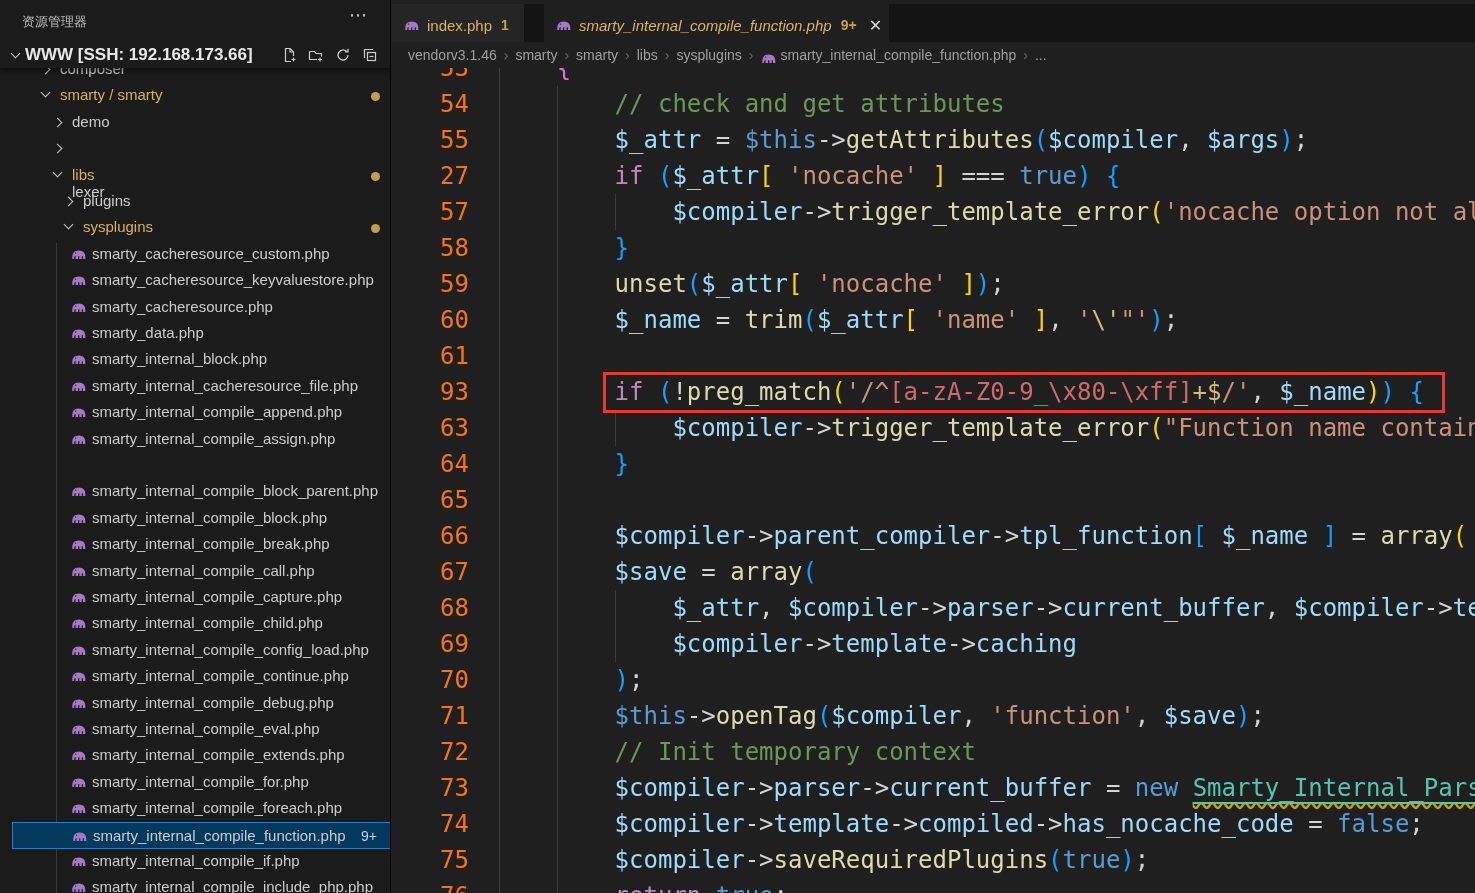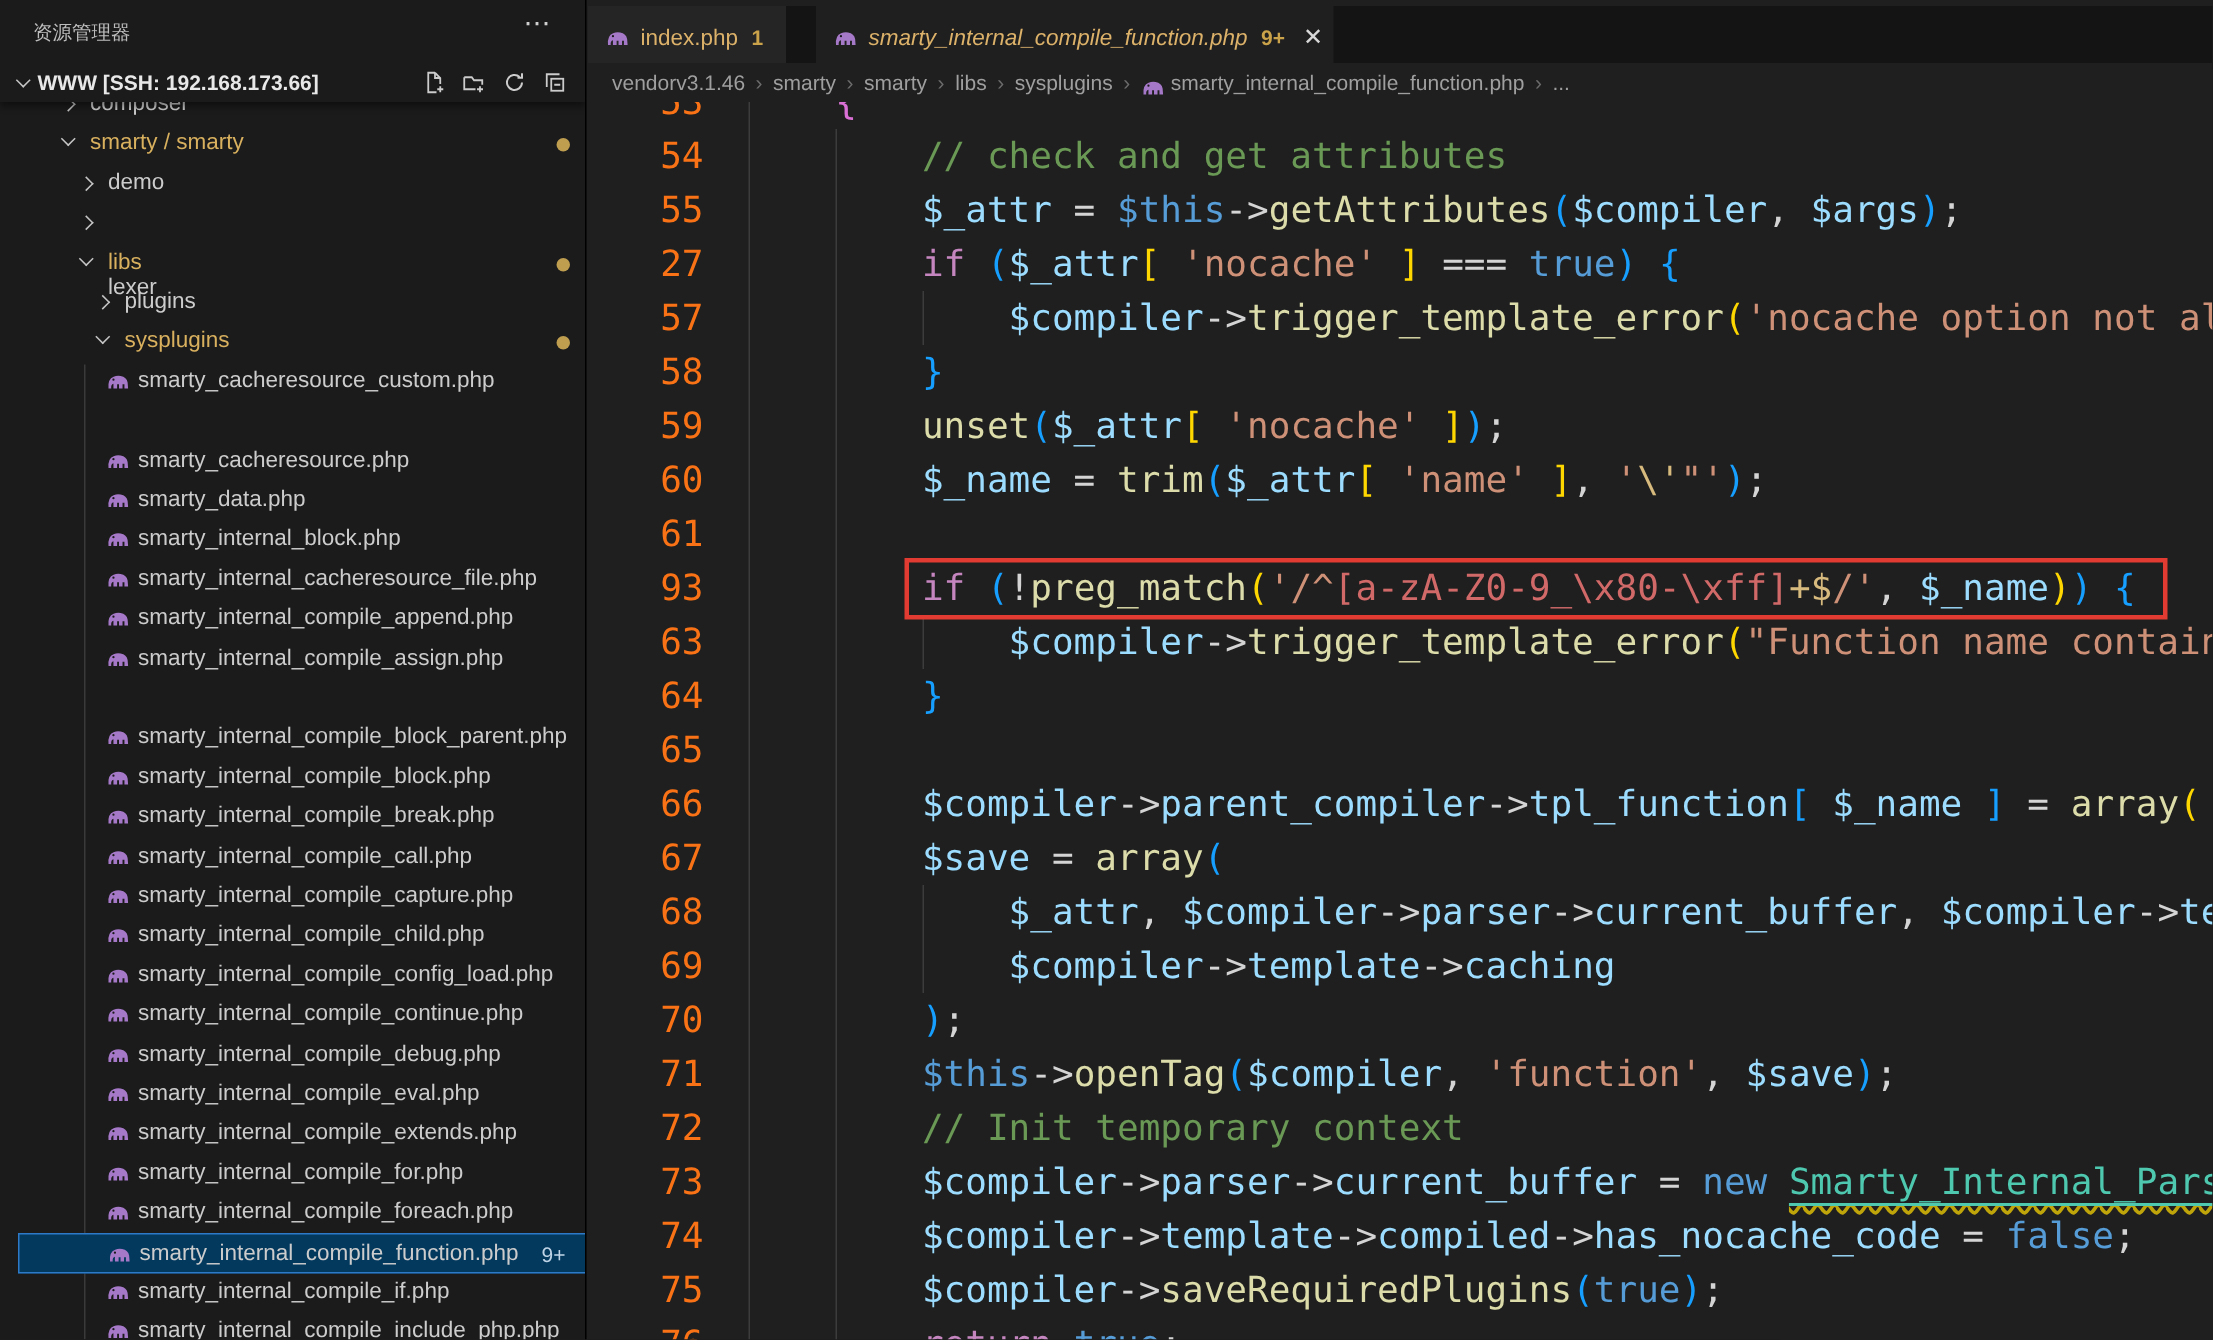--- a/index.html
+++ b/index.html
@@ -9,21 +9,21 @@
     background:#1f1f1f; font-family:"Liberation Sans", sans-serif;
     -webkit-font-smoothing:antialiased;
   }
   
   .sidebar { position:absolute; left:0; top:0; width:391px; height:893px; background:#1b1b1c; border-right:1px solid #000; overflow:hidden; }
   .sb-title { position:absolute; left:0; top:0; width:100%; height:42px; background:#1b1b1c; z-index:6; }
   .sb-title .ttl { position:absolute; left:22px; top:13px; font-size:13px; color:#bdbdbd; }
   .sb-title .more { position:absolute; right:22px; top:4px; font-size:18px; color:#cfcfcf; cursor:pointer; letter-spacing:1px; }
   .sb-head { position:absolute; left:0; top:42px; width:100%; height:26px; background:#1b1b1c; z-index:5;
              display:flex; align-items:center; box-shadow:0 3px 5px rgba(0,0,0,.45); }
-  .sb-head .lbl { font-size:14px; font-weight:bold; color:#e8e8e8; margin-left:6px; }
+  .sb-head .lbl { font-size:17px; font-weight:bold; color:#e8e8e8; margin-left:6px; }
   .sb-head .acts { margin-left:auto; display:flex; gap:11px; margin-right:12px; align-items:center; }
   .sb-head .acts svg { display:block; cursor:pointer; }
   .chev { display:inline-block; width:7px; height:7px; border-right:1.5px solid #c5c5c5; border-bottom:1.5px solid #c5c5c5; }
   .chev.down  { transform:rotate(45deg); margin-top:-3px; }
   .chev.right { transform:rotate(-45deg); }
   .sb-head > .chev { margin-left:12px; }
   .tree { position:absolute; left:0; top:0; width:100%; height:893px; z-index:1; }
   .trow { position:absolute; left:12px; width:100%; height:27px; cursor:pointer; }
   .trow .chev { position:absolute; top:10px; }
   .trow .tlabel { position:absolute; top:4px; font-size:15px; color:#cccccc; white-space:nowrap; }
@@ -101,20 +101,27 @@
         <span class="tlabel mod" style="left: 71px;">sysplugins</span>
         <span class="dot"></span>
       </div>
       <div class="trow" style="top: 240.8px;">
         <span class="ficon"><svg width="17" height="17" viewBox="0 0 16 16">
             <path fill="#a678c8" d="M2.2 12.2 Q1.6 6.2 5.4 4.8 Q7.6 4 9.8 4.4 Q13.6 5.1 14.2 8.4 L14.5 12.2 L12.2 12.2 L12.2 9.6 L11 9.6 L11 12.2 L8.8 12.2 L8.8 9.6 L7.6 9.6 L7.6 12.2 L5.3 12.2 L5.3 9.2 Q3.6 9.6 3.9 12.2 Z"></path>
             <circle cx="5.3" cy="6.7" r="0.7" fill="#1b1b1c"></circle>
           </svg></span>
         <span class="tlabel" style="left: 80px;">smarty_cacheresource_custom.php</span>
       </div>
+      <div class="trow" style="top: 267.2px;">
+        <span class="ficon"><svg width="17" height="17" viewBox="0 0 16 16">
+            <path fill="#a678c8" d="M2.2 12.2 Q1.6 6.2 5.4 4.8 Q7.6 4 9.8 4.4 Q13.6 5.1 14.2 8.4 L14.5 12.2 L12.2 12.2 L12.2 9.6 L11 9.6 L11 12.2 L8.8 12.2 L8.8 9.6 L7.6 9.6 L7.6 12.2 L5.3 12.2 L5.3 9.2 Q3.6 9.6 3.9 12.2 Z"></path>
+            <circle cx="5.3" cy="6.7" r="0.7" fill="#1b1b1c"></circle>
+          </svg></span>
+        <span class="tlabel" style="left: 80px;">smarty_cacheresource_keyvaluestore.php</span>
+      </div>
       <div class="trow" style="top: 293.6px;">
         <span class="ficon"><svg width="17" height="17" viewBox="0 0 16 16">
             <path fill="#a678c8" d="M2.2 12.2 Q1.6 6.2 5.4 4.8 Q7.6 4 9.8 4.4 Q13.6 5.1 14.2 8.4 L14.5 12.2 L12.2 12.2 L12.2 9.6 L11 9.6 L11 12.2 L8.8 12.2 L8.8 9.6 L7.6 9.6 L7.6 12.2 L5.3 12.2 L5.3 9.2 Q3.6 9.6 3.9 12.2 Z"></path>
             <circle cx="5.3" cy="6.7" r="0.7" fill="#1b1b1c"></circle>
           </svg></span>
         <span class="tlabel" style="left: 80px;">smarty_cacheresource.php</span>
       </div>
       <div class="trow" style="top: 320px;">
         <span class="ficon"><svg width="17" height="17" viewBox="0 0 16 16">
             <path fill="#a678c8" d="M2.2 12.2 Q1.6 6.2 5.4 4.8 Q7.6 4 9.8 4.4 Q13.6 5.1 14.2 8.4 L14.5 12.2 L12.2 12.2 L12.2 9.6 L11 9.6 L11 12.2 L8.8 12.2 L8.8 9.6 L7.6 9.6 L7.6 12.2 L5.3 12.2 L5.3 9.2 Q3.6 9.6 3.9 12.2 Z"></path>

